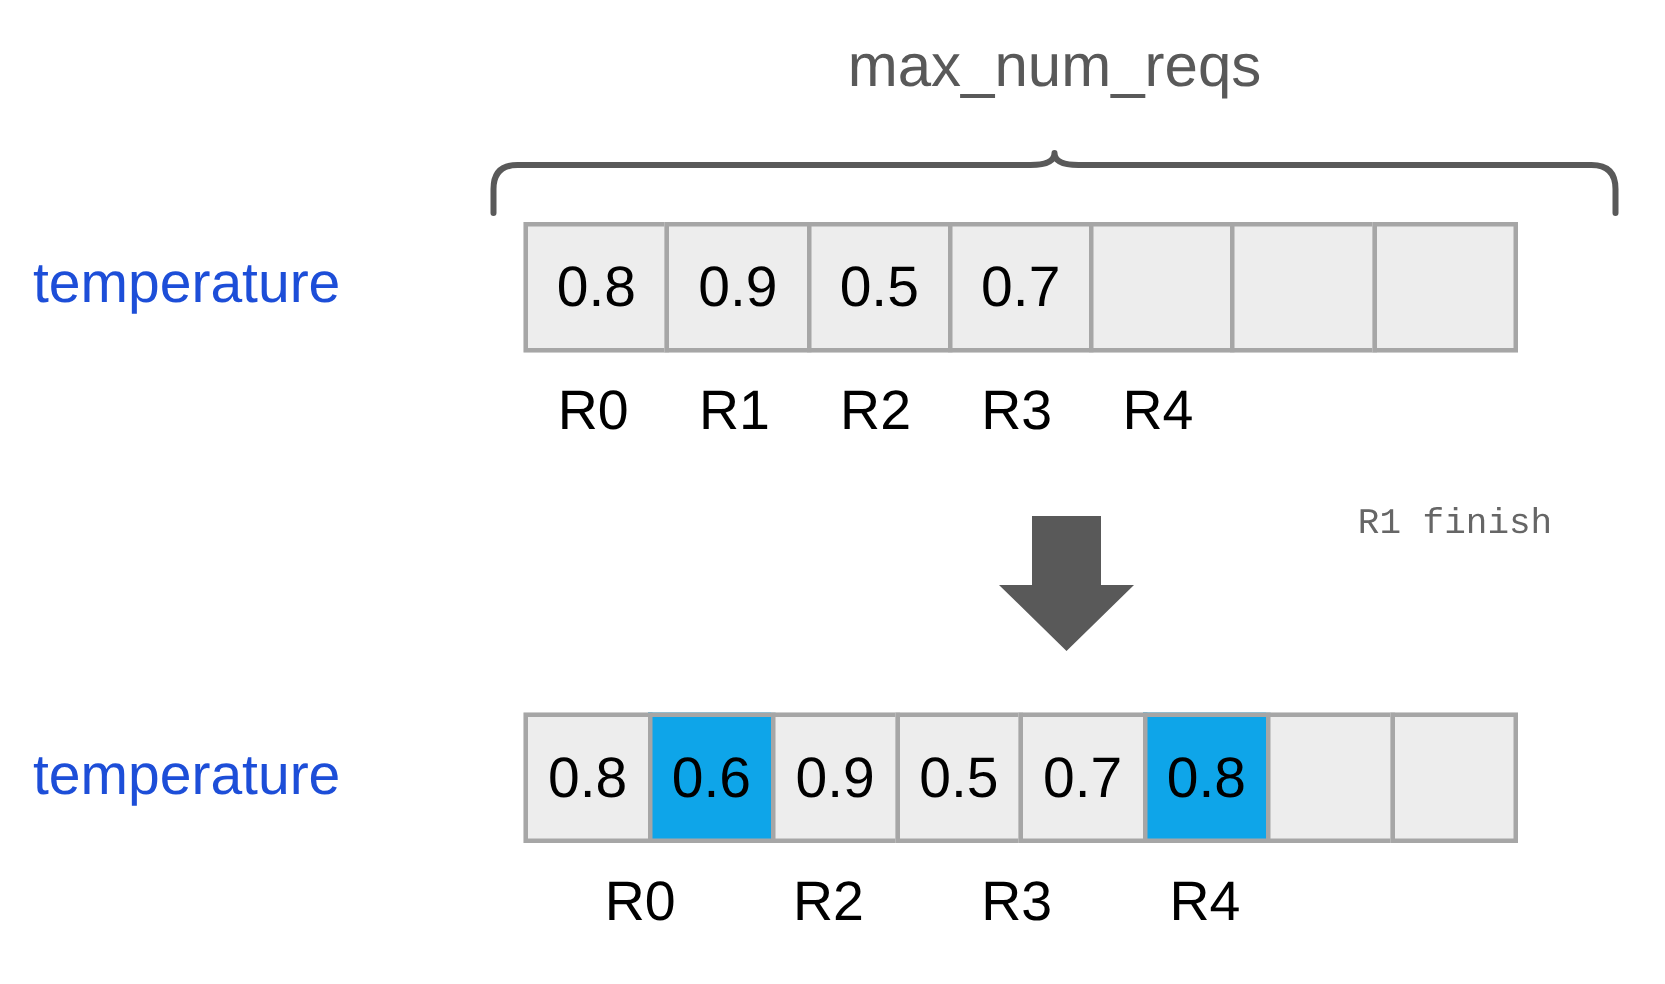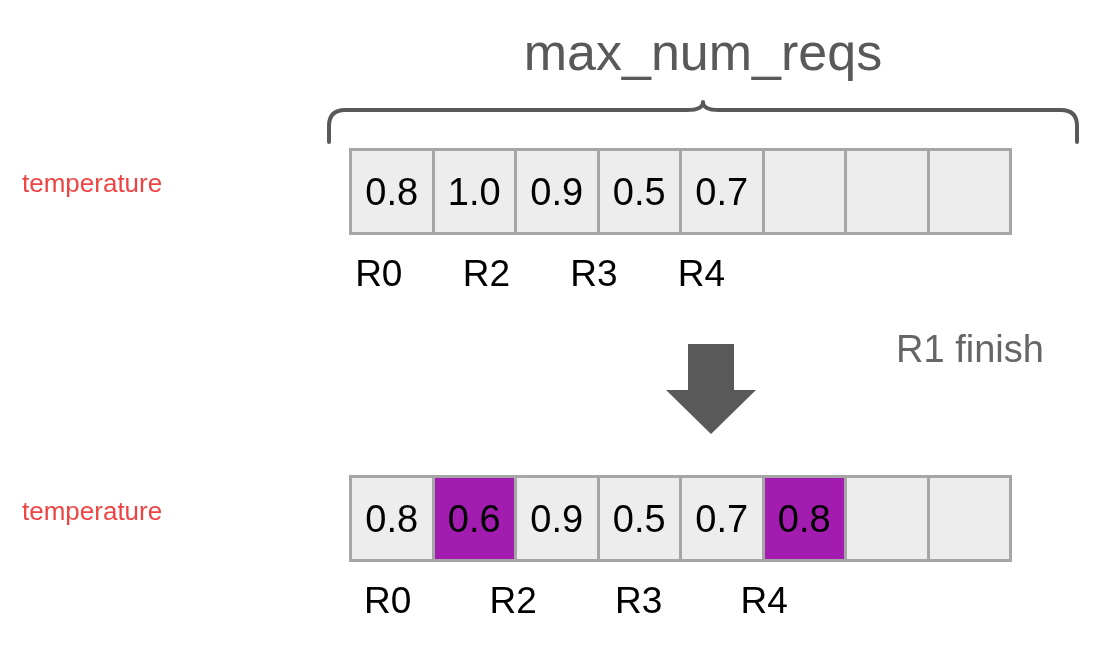--- a/index.html
+++ b/index.html
@@ -23,40 +23,40 @@
     height: 656px;
   }
 
   
   .title {
     position: absolute;
     left: 328px;
     top: 22px;
     width: 750px;
     text-align: center;
-    font-size: 52px;
+    font-size: 40px;
     color: #595959;
     letter-spacing: 0px;
     white-space: nowrap;
   }
 
   
   .brace {
     position: absolute;
     left: 322px;
     top: 100px;
     width: 762px;
     height: 44px;
   }
 
   
   .row-label {
     position: absolute;
-    font-size: 26px;
-    color: #ef4444;
+    font-size: 38px;
+    color: #1d4ed8;
     white-space: nowrap;
   }
   .row-label.r1 { left: 22px; top: 168px; }
   .row-label.r2 { left: 22px; top: 496px; }
 
   
   .cells {
     position: absolute;
     left: 325px;
     display: flex;
@@ -75,36 +75,36 @@
     margin-right: -3px;
     background: #ededed;
     display: flex;
     align-items: center;
     justify-content: center;
     font-size: 38px;
     color: #000000;
     line-height: 1;
   }
   .cell:last-child { margin-right: 0; }
-  .cell.highlight { background: #a21caf; }
+  .cell.highlight { background: #0ea5e9; }
   .cell.empty { color: transparent; }
 
   
   .ticks {
     position: absolute;
     left: 325px;
     display: flex;
     width: 753px;
     height: 44px;
   }
   .ticks.row-a { top: 252px; }
   .ticks.row-b { top: 579px; }
   .tick {
     flex: 1 1 0;
-    text-align: center;
+    text-align: right;
     font-size: 37px;
     color: #000000;
     line-height: 44px;
   }
   .tick.blank { color: transparent; }
 
   
   .arrow {
     position: absolute;
     left: 660px;
@@ -112,25 +112,26 @@
     width: 104px;
     height: 104px;
   }
 
   
   .note {
     position: absolute;
     left: 845px;
     top: 325px;
     width: 250px;
-    font-size: 38px;
+    font-size: 24px;
     color: #666666;
     line-height: 49px;
     text-align: center;
     white-space: nowrap;
+    font-family: Liberation Mono, monospace;
   }
   .note-line { display: block; }
 </style>
 </head>
 <body>
 
 <div id="diagram">
 
   <div class="title">max_num_reqs</div>
 
@@ -143,31 +144,31 @@
              Q 381 10 397 10
              L 739 10
              Q 755 10 755 26
              L 755 42" fill="none" stroke="#595959" stroke-width="4" stroke-linecap="round" stroke-linejoin="round"></path>
   </svg>
 
   <div class="row-label r1">temperature</div>
 
   <div class="cells row-a">
     <div class="cell">0.8</div>
-    <div class="cell">1.0</div>
     <div class="cell">0.9</div>
     <div class="cell">0.5</div>
     <div class="cell">0.7</div>
     <div class="cell empty"></div>
     <div class="cell empty"></div>
     <div class="cell empty"></div>
   </div>
 
   <div class="ticks row-a">
     <div class="tick">R0</div>
+    <div class="tick">R1</div>
     <div class="tick">R2</div>
     <div class="tick">R3</div>
     <div class="tick">R4</div>
     <div class="tick blank"></div>
     <div class="tick blank"></div>
     <div class="tick blank"></div>
   </div>
 
   <svg class="arrow" viewBox="0 0 104 104" xmlns="http://www.w3.org/2000/svg">
     <path d="M 28 8 L 74 8 L 74 54 L 96 54 L 51 98 L 6 54 L 28 54 Z" fill="#595959"></path>

